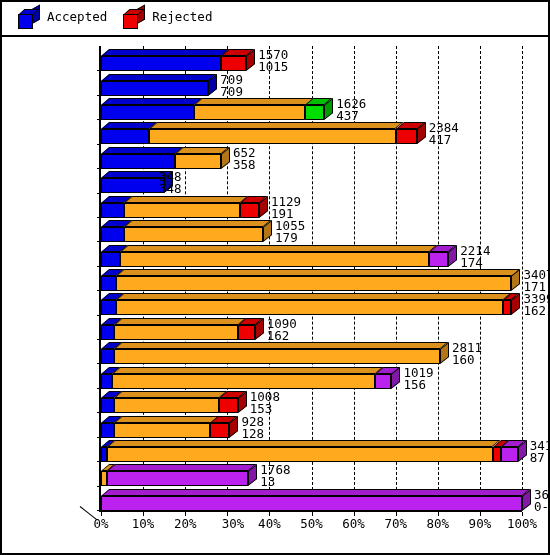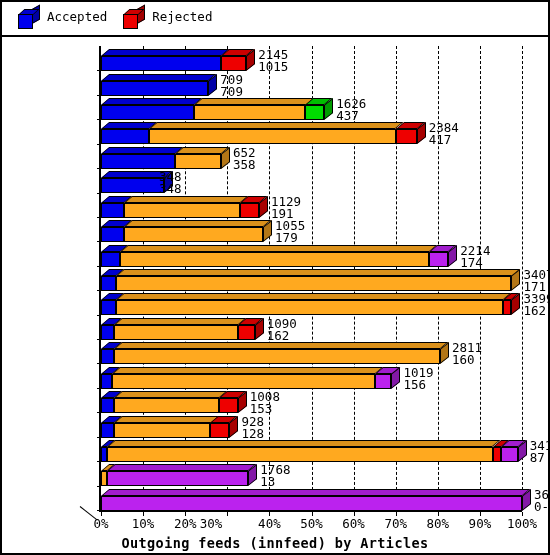--- a/index.html
+++ b/index.html
@@ -118,21 +118,21 @@
       <div class="bar" style="left: 0px; top: 10.2105px;">
         <div class="seg" style="left: 0px; width: 119.985px; background: rgb(0, 0, 238);"></div>
         <div class="bartop" style="left: 0px; width: 119.985px; background: rgb(0, 0, 205);"></div>
         <div class="seg" style="left: 119.985px; width: 25.26px; background: rgb(238, 0, 0);"></div>
         <div class="bartop" style="left: 119.985px; width: 25.26px; background: rgb(205, 0, 0);"></div>
         <div class="seg" style="left: 145.245px; width: 0px; border: none;">
           <div class="cap" style="background: rgb(167, 0, 0); right: -9px;"></div>
         </div>
       </div>
       <div class="vals" style="left: 157.245px; top: 3.21053px;">
-        <span class="v1">2145</span>
+        <span class="v1">1570</span>
         <span class="v2">1015</span>
       </div>
       <div class="rowtick" style="top: 48.8421px;"></div>
       <div class="bar" style="left: 0px; top: 34.6316px;">
         <div class="seg" style="left: 0px; width: 107.355px; background: rgb(0, 0, 238);"></div>
         <div class="bartop" style="left: 0px; width: 107.355px; background: rgb(0, 0, 205);"></div>
         <div class="seg" style="left: 107.355px; width: 0px; border: none;">
           <div class="cap" style="background: rgb(0, 0, 167); right: -9px;"></div>
         </div>
       </div>
@@ -396,32 +396,31 @@
         <span class="v1">3636</span>
         <span class="v2">0-</span>
       </div>
       <div class="xtick" style="left: 0px;"></div>
       <div class="xlabel" style="left: 0px;">0%</div>
       <div class="xtick" style="left: 42.1px;"></div>
       <div class="xlabel" style="left: 42.1px;">10%</div>
       <div class="xtick" style="left: 84.2px;"></div>
       <div class="xlabel" style="left: 84.2px;">20%</div>
       <div class="xtick" style="left: 126.3px;"></div>
-      <div class="xlabel" style="left: 110px;">30%</div>
+      <div class="xlabel" style="left: 132px;">30%</div>
       <div class="xtick" style="left: 168.4px;"></div>
       <div class="xlabel" style="left: 168.4px;">40%</div>
       <div class="xtick" style="left: 210.5px;"></div>
       <div class="xlabel" style="left: 210.5px;">50%</div>
       <div class="xtick" style="left: 252.6px;"></div>
       <div class="xlabel" style="left: 252.6px;">60%</div>
       <div class="xtick" style="left: 294.7px;"></div>
       <div class="xlabel" style="left: 294.7px;">70%</div>
       <div class="xtick" style="left: 336.8px;"></div>
       <div class="xlabel" style="left: 336.8px;">80%</div>
       <div class="xtick" style="left: 378.9px;"></div>
       <div class="xlabel" style="left: 378.9px;">90%</div>
       <div class="xtick" style="left: 421px;"></div>
       <div class="xlabel" style="left: 421px;">100%</div>
     </div>
 
-  <div id="axis-title">Outgoing feeds (innfeed) by Articles</div>
   <div id="xcorner"></div>
 </div>
 
 </body></html>

